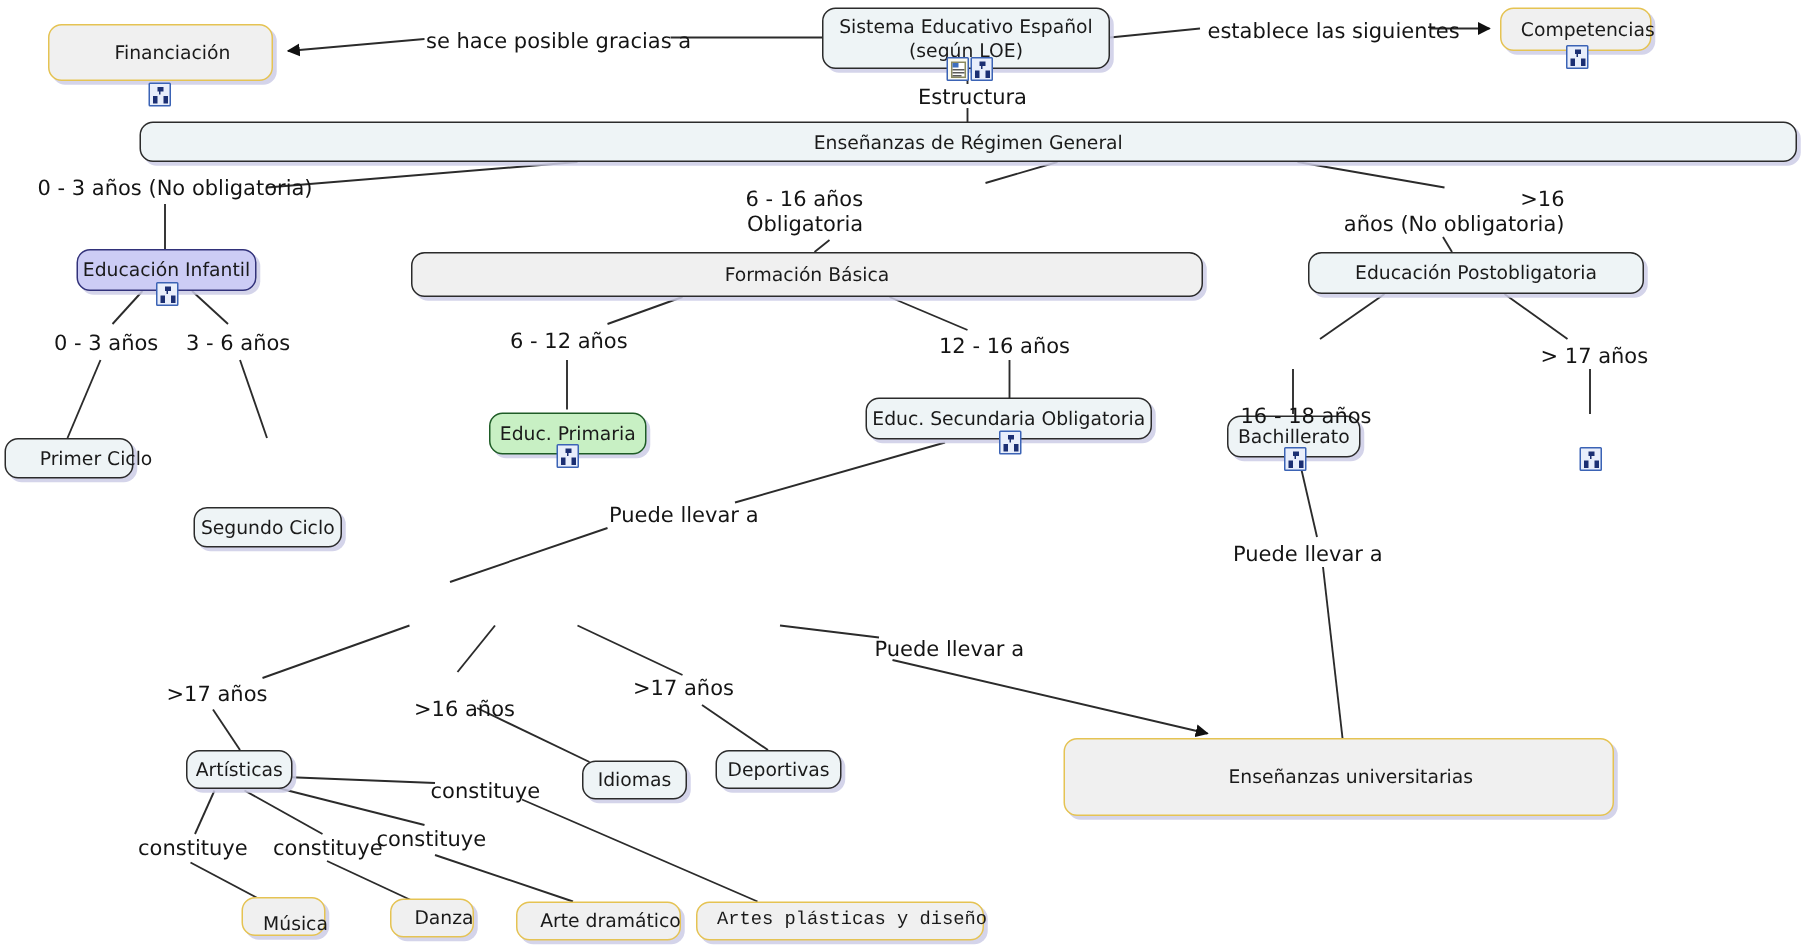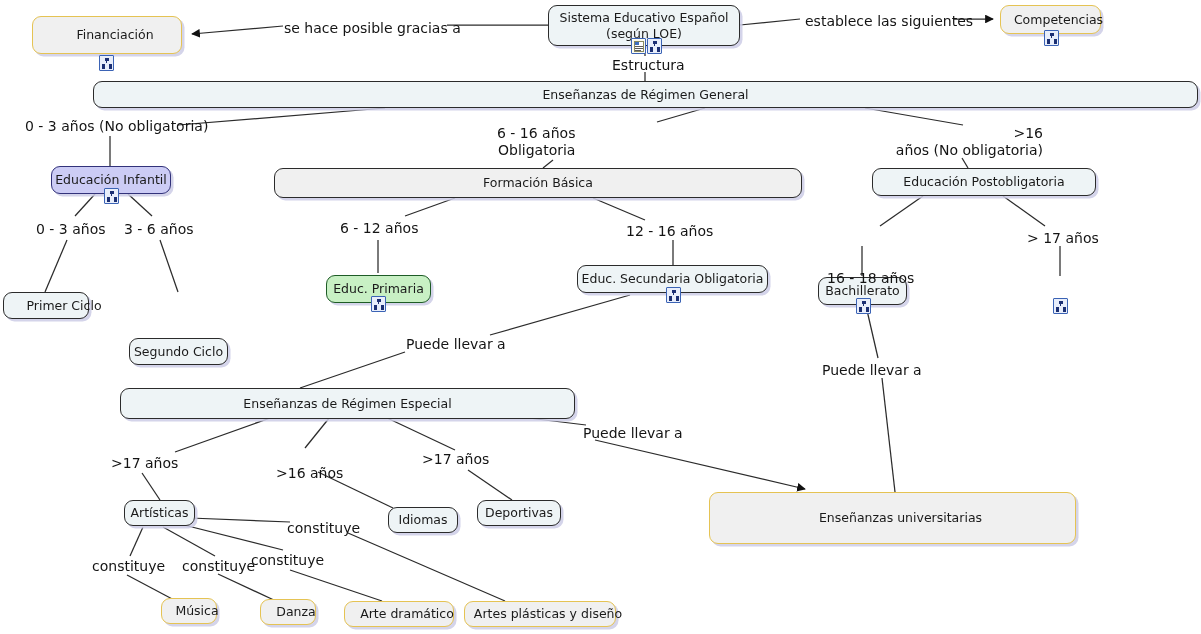--- a/index.html
+++ b/index.html
@@ -290,53 +290,50 @@
         <i></i>
       </span>
   </div>
 
   <div class="icons" style="left:1053px; top:298px;">
     <span class="ic tree">
         <i></i>
       </span>
   </div>
 
-  <div class="node" style="left:120px; top:388px; width:455px; height:31px;">
-    <span>Enseñanzas de Régimen Especial</span>
-  </div>
 
   <div class="node" style="left:124px; top:500px; width:71px; height:26px;">
     <span>Artísticas</span>
   </div>
 
   <div class="node" style="left:388px; top:507px; width:70px; height:26px;text-align:center;">
     <span>Idiomas</span>
   </div>
 
   <div class="node" style="left:477px; top:500px; width:84px; height:26px;align-items:center;">
     <span>Deportivas</span>
   </div>
 
   <div class="node gold" style="left:709px; top:492px; width:367px; height:52px;">
     <span>Enseñanzas universitarias</span>
   </div>
 
-  <div class="node gold" style="left:161px; top:598px; width:56px; height:26px;">
+  <div class="node gold" style="left:161px; top:598px; width:56px; height:26px;align-items:flex-end;">
     <span>Música</span>
   </div>
 
   <div class="node gold" style="left:260px; top:599px; width:56px; height:26px;text-align:center;">
     <span>Danza</span>
   </div>
 
   <div class="node gold" style="left:344px; top:601px; width:110px; height:26px;align-items:center;">
     <span>Arte dramático</span>
   </div>
 
-  <div class="node gold" style="left:464px; top:601px; width:152px; height:26px;">
+  <div class="node gold" style="left:464px; top:601px; width:192px; height:26px;font-family:Liberation Mono, monospace;">
     <span>Artes plásticas y diseño</span>
   </div>
 
   <div class="lbl" style="left:284px; top:20px;"><span>se hace posible gracias a</span></div>
 
   <div class="lbl" style="left:805px; top:13px;"><span>establece las siguientes</span></div>
 
   <div class="lbl" style="left:612px; top:57px;"><span>Estructura</span></div>
 
   <div class="lbl" style="left:25px; top:118px;"><span>0 - 3 años (No obligatoria)</span></div>

